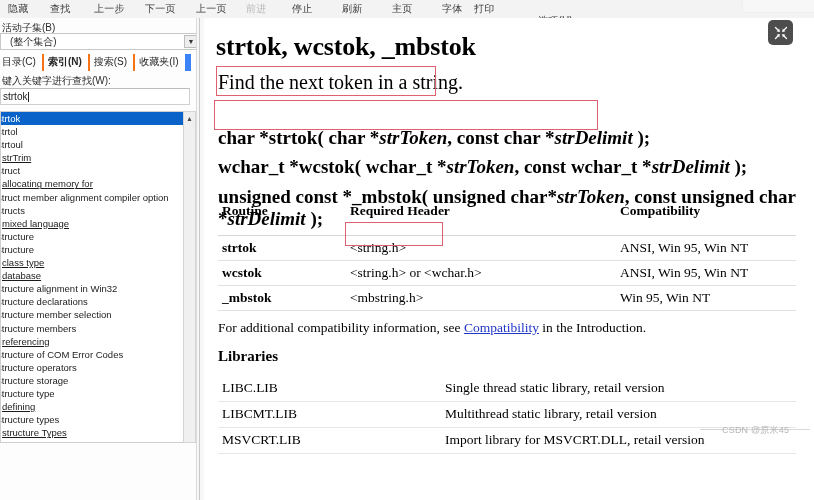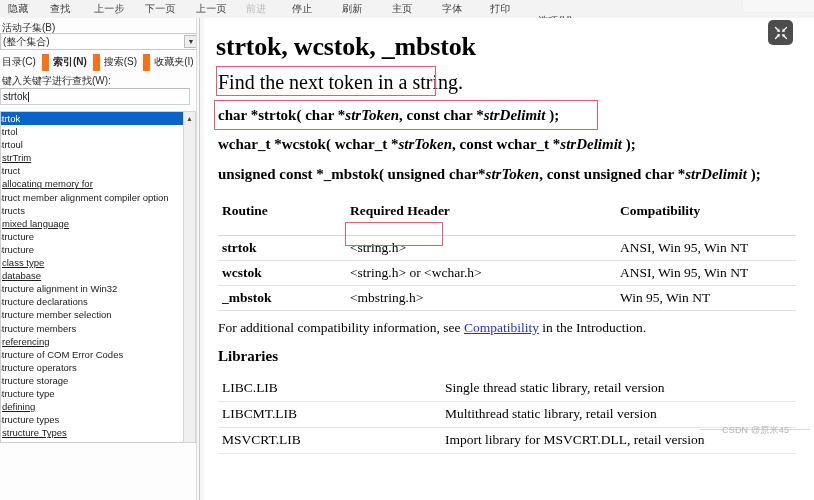--- a/index.html
+++ b/index.html
@@ -30,35 +30,35 @@
   }
   .subset-label{
     position:absolute;left:2px;top:3px;font-size:10px;color:#2b2b2b;
     filter:blur(.3px);white-space:nowrap;
   }
   .subset-combo{
     position:absolute;left:0px;top:15px;width:200px;height:17px;
     background:#fff;border:1px solid #c8c8c8;box-sizing:border-box;
     display:flex;align-items:center;
   }
-  .subset-combo .val{font-size:10px;color:#2b2b2b;padding-left:2px;filter:blur(.3px);white-space:nowrap;}
+  .subset-combo .val{font-size:10px;color:#2b2b2b;padding-left:9px;filter:blur(.3px);white-space:nowrap;}
   .subset-combo .arrow{
     position:absolute;right:1px;top:1px;width:14px;height:13px;
     background:#eee;border:1px solid #bdbdbd;box-sizing:border-box;
     display:flex;align-items:center;justify-content:center;
     font-size:7px;color:#333;line-height:1;
   }
 
   .tabstrip{
     position:absolute;left:0;top:36px;width:196px;height:17px;
     display:flex;align-items:flex-end;
   }
   .tab{
     font-size:10px;color:#262626;padding:1px 6px 2px 4px;white-space:nowrap;
-    border-right:7px solid #f97316;filter:blur(.3px);
+    border-right:2px solid #f97316;filter:blur(.3px);
   }
   .tab.first{padding-left:2px;}
   .tab.active{font-weight:bold;}
   .tab.last{border-right:6px solid #3b82f6;}
 
   .kw-label{
     position:absolute;left:2px;top:56px;font-size:10px;color:#2b2b2b;
     filter:blur(.3px);white-space:nowrap;
   }
   .kw-input{
@@ -104,21 +104,21 @@
     font-family:"Liberation Serif", serif;
     color:#000;
   }
   .doc-title{
     position:absolute;left:12px;top:14px;font-size:26px;font-weight:bold;
     letter-spacing:-.2px;
   }
   .summary{
     position:absolute;left:14px;top:53px;font-size:20px;
   }
-  .sig{position:absolute;left:14px;font-size:15px;font-weight:bold;}
+  .sig{position:absolute;left:14px;font-size:19px;font-weight:bold;margin-top:20px;}
   .sig .it{font-style:italic;font-weight:bold;}
   .sig1{top:89px;}
   .sig2{top:118px;}
   .sig3{top:148px;}
 
   table.rt{
     position:absolute;left:14px;top:183px;width:578px;border-collapse:collapse;
     font-size:13.5px;
   }
   table.rt th{
@@ -182,21 +182,21 @@
       <div class="tb-item" style="position: absolute; left: 6px;">隐藏</div>
       <div class="tb-item" style="position: absolute; left: 48px;">查找</div>
       <div class="tb-item" style="position: absolute; left: 92px;">上一步</div>
       <div class="tb-item" style="position: absolute; left: 143px;">下一页</div>
       <div class="tb-item" style="position: absolute; left: 194px;">上一页</div>
       <div class="tb-item disabled" style="position: absolute; left: 244px;">前进</div>
       <div class="tb-item" style="position: absolute; left: 290px;">停止</div>
       <div class="tb-item" style="position: absolute; left: 340px;">刷新</div>
       <div class="tb-item" style="position: absolute; left: 390px;">主页</div>
       <div class="tb-item" style="position: absolute; left: 440px;">字体</div>
-      <div class="tb-item" style="position: absolute; left: 488px;">打印</div>
+      <div class="tb-item" style="position: absolute; left: 472px;">打印</div>
       <div class="tb-item" style="position: absolute; left: 536px; margin-top: 23px;">选项(U)</div>
     </div>
   <div class="winctl"></div>
 
   <div class="leftpane">
 
     <div class="subset-label">活动子集(B)</div>
 
     <div class="subset-combo">
       <span class="val">(整个集合)</span>

